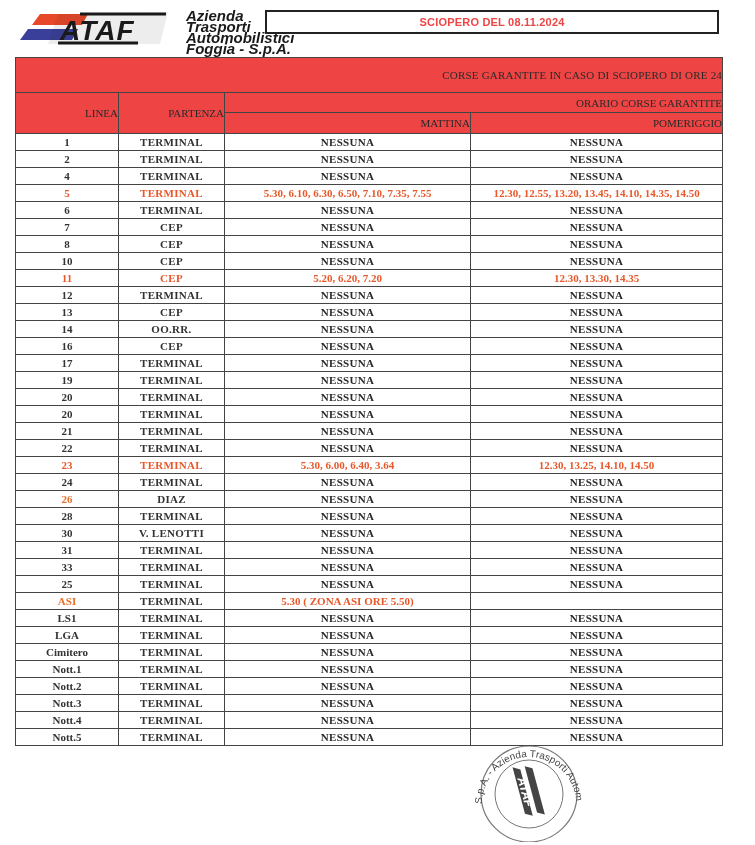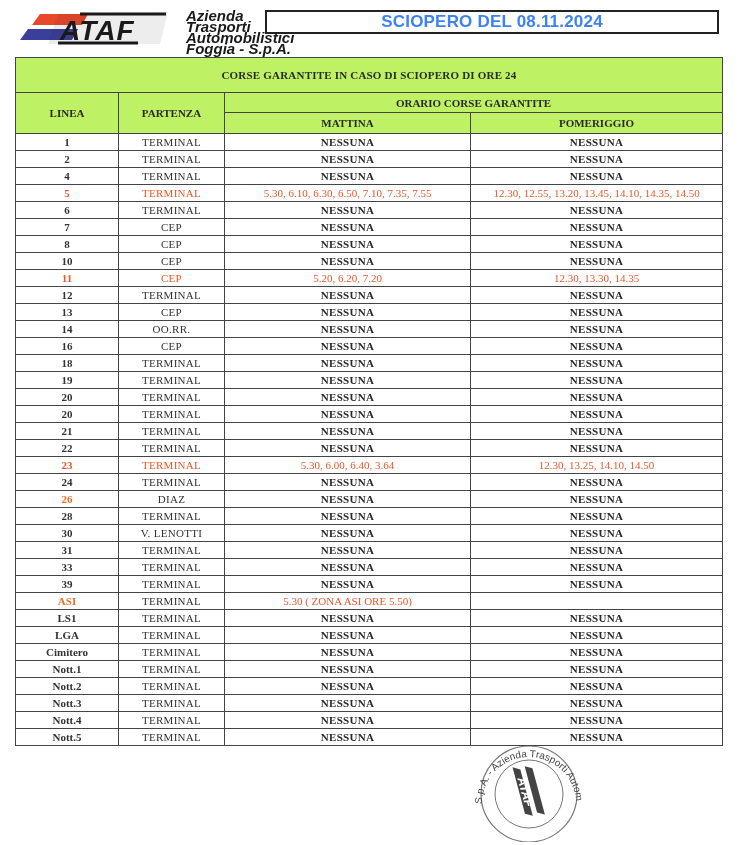--- a/index.html
+++ b/index.html
@@ -5,35 +5,35 @@
   html, body { margin:0; padding:0; background:#ffffff; }
   body { width:755px; height:845px; position:relative; overflow:hidden; font-family:"Liberation Serif", serif; color:#222; }
 
   
   .logo { position:absolute; left:18px; top:8px; width:240px; height:40px; }
   .logo-mark { position:absolute; left:0; top:2px; width:150px; height:36px; }
   .logo-text { position:absolute; left:168px; top:2px; font-family:"Liberation Sans", sans-serif; font-style:italic; font-size:15px; line-height:11px; color:#1a1a1a; font-weight:bold; }
 
   
   .title-box { position:absolute; left:265px; top:10px; width:454px; height:24px; border:2px solid #222; box-sizing:border-box; display:flex; align-items:center; justify-content:center; }
-  .title-box span { font-family:"Liberation Sans", sans-serif; font-weight:bold; font-size:17px; color:#3b82f6; letter-spacing:0.2px; }
+  .title-box span { font-family:"Liberation Sans", sans-serif; font-weight:bold; font-size:11px; color:#ef4444; letter-spacing:0.2px; }
 
   
   table.sched { position:absolute; left:15px; top:57px; width:707px; border-collapse:collapse; table-layout:fixed; }
   table.sched td, table.sched th { border:1px solid #444; padding:0; font-size:11px; text-align:center; overflow:hidden; white-space:nowrap; }
-  table.sched th { background:#bef264; font-weight:bold; color:#2a2a2a; }
+  table.sched th { background:#ef4444; font-weight:normal; color:#2a2a2a;text-align:right; }
   th.main-title { height:34px; font-size:15.5px; font-weight:normal; letter-spacing:0.2px; }
   th.group { height:19px; font-size:12px; }
   th.sub { height:20px; font-size:12px;margin-left:32px; }
   th.col-head { font-size:12px; }
   table.sched tbody td { height:16px; line-height:16px; }
   td.linea { font-size:10.5px; font-weight:bold; color:#333; }
-  td.partenza { font-size:10.5px; font-weight:normal; color:#333; letter-spacing:0.3px;margin-top:44px; }
+  td.partenza { font-size:10.5px; font-weight:bold; color:#333; letter-spacing:0.3px;margin-top:44px; }
   td.none { font-weight:bold; font-size:11.5px; color:#2a2a2a; letter-spacing:0.3px; }
-  td.times { text-align:left; padding-left:3px; color:#e8582a; font-weight:normal; font-size:9.5px; }
+  td.times { text-align:left; padding-left:3px; color:#e8582a; font-weight:bold; font-size:9.5px; }
   .hl { color:#e8582a !important; }
   .hl-soft { color:#e8702a !important; }
 
   
   .stamp { position:absolute; left:462px; top:742px; width:134px; height:100px; }
 </style>
 </head>
 <body>
 
 <div class="logo">
@@ -150,21 +150,21 @@
         <td class="none">NESSUNA</td>
         <td class="none">NESSUNA</td>
       </tr>
       <tr>
         <td class="linea">16</td>
         <td class="partenza">CEP</td>
         <td class="none">NESSUNA</td>
         <td class="none">NESSUNA</td>
       </tr>
       <tr>
-        <td class="linea">18</td>
+        <td class="linea">17</td>
         <td class="partenza">TERMINAL</td>
         <td class="none">NESSUNA</td>
         <td class="none">NESSUNA</td>
       </tr>
       <tr>
         <td class="linea">19</td>
         <td class="partenza">TERMINAL</td>
         <td class="none">NESSUNA</td>
         <td class="none">NESSUNA</td>
       </tr>
@@ -228,21 +228,21 @@
         <td class="none">NESSUNA</td>
         <td class="none">NESSUNA</td>
       </tr>
       <tr>
         <td class="linea">33</td>
         <td class="partenza">TERMINAL</td>
         <td class="none">NESSUNA</td>
         <td class="none">NESSUNA</td>
       </tr>
       <tr>
-        <td class="linea">39</td>
+        <td class="linea">25</td>
         <td class="partenza">TERMINAL</td>
         <td class="none">NESSUNA</td>
         <td class="none">NESSUNA</td>
       </tr>
       <tr>
         <td class="linea hl-soft">ASI</td>
         <td class="partenza">TERMINAL</td>
         <td class="times">5.30 ( ZONA ASI ORE 5.50)</td>
         <td class=""></td>
       </tr>

